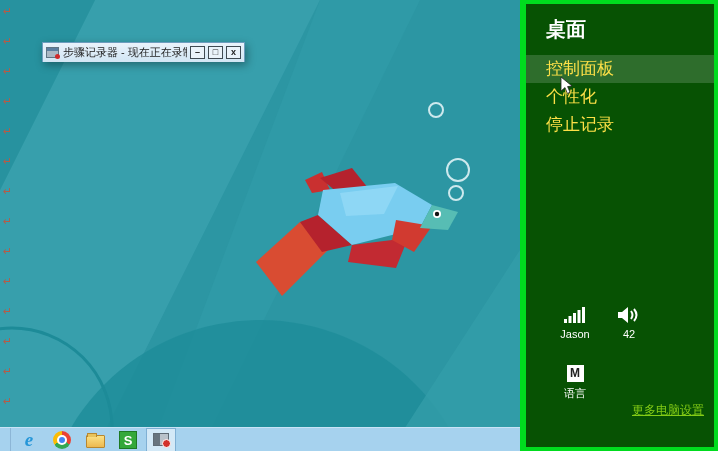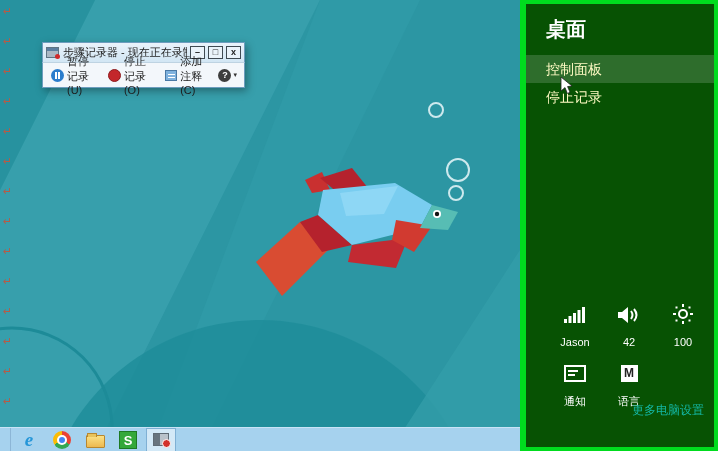--- a/index.html
+++ b/index.html
@@ -60,31 +60,31 @@
   .rec-glyph::before { content:""; position:absolute; left:0; top:0; width:6px; height:11px; background:#68localhost;
                        background:#68747e; }
   .rec-glyph::after { content:""; position:absolute; right:-3px; bottom:-3px; width:7px; height:7px;
                       border-radius:50%; background:#d2312b; border:1px solid #fff; }
 
   
   .settings-panel { position:absolute; left:520px; top:0; width:198px; height:451px; z-index:4;
                     background:#075203; border:4px solid #00dc1e; border-left-width:6px; }
   .panel-title { margin:12px 11px 0 20px; font-size:20px; font-weight:600; color:#ffffff; }
   .panel-items { position:absolute; left:0; top:51px; width:100%; }
-  .panel-item { height:28px; line-height:28px; padding-left:20px; font-size:14px; color:#fef9c3; cursor:pointer; }
+  .panel-item { height:28px; line-height:28px; padding-left:20px; font-size:17px; color:#fde047; cursor:pointer; }
   .panel-item.highlighted { background:#2e6d2c; }
   .tile-row { position:absolute; left:22px; width:162px; display:flex; }
   .tile-row.row1 { top:296px; }
   .tile-row.row2 { top:354px; }
   .tile { width:54px; display:flex; flex-direction:column; align-items:center; cursor:pointer; }
   .tile-icon { height:24px; display:flex; align-items:flex-end; justify-content:center; }
-  .tile-label { margin-top:12px; font-size:11px; color:#ffffff; }
+  .tile-label { margin-top:4px; font-size:11px; color:#ffffff; }
   .ime-box { width:17px; height:17px; background:#ffffff; color:#222; font-weight:bold; font-size:12px;
              text-align:center; line-height:17px; }
-  .more-link { position:absolute; right:10px; top:398px; font-size:12px; color:#14b8a6; cursor:pointer; }
+  .more-link { position:absolute; right:10px; top:398px; font-size:12px; color:#84cc16; cursor:pointer;text-decoration:underline; }
 
   .cursor { position:absolute; left:560px; top:76px; z-index:6; }
 </style>
 </head>
 <body>
 
 <div class="screen">
 
   <svg class="wallpaper" viewBox="0 0 718 451" width="718" height="451">
     <rect x="0" y="0" width="718" height="451" fill="#2c96a3"></rect>
@@ -136,38 +136,20 @@
   <div class="recorder-win">
     <div class="titlebar">
       <span class="app-icon"></span>
       <span class="title-text">步骤记录器 - 现在正在录制</span>
       <span class="win-controls">
         <span class="win-btn">–</span>
         <span class="win-btn">□</span>
         <span class="win-btn">x</span>
       </span>
     </div>
-    <div class="toolbar">
-      <span class="tool-btn">
-        <span class="ic-pause"></span>
-        <span>暂停记录(U)</span>
-      </span>
-      <span class="tool-btn">
-        <span class="ic-stop"></span>
-        <span>停止记录(O)</span>
-      </span>
-      <span class="tool-btn">
-        <span class="ic-comment"></span>
-        <span>添加注释(C)</span>
-      </span>
-      <span class="help-btn">
-        <span class="ic-help">?</span>
-        <span class="help-caret">▾</span>
-      </span>
-    </div>
   </div>
 
   <div class="taskbar">
     <div class="tb-sep"></div>
     <div class="tb-slot">
       <span class="ie-glyph">e</span>
     </div>
     <div class="tb-slot">
       <span class="chrome-glyph"></span>
     </div>
@@ -180,20 +162,21 @@
     <div class="tb-slot tb-active">
       <span class="rec-glyph"></span>
     </div>
   </div>
 
   <div class="settings-panel">
     <div class="panel-title">桌面</div>
 
     <div class="panel-items">
       <div class="panel-item highlighted">控制面板</div>
+      <div class="panel-item">个性化</div>
       <div class="panel-item">停止记录</div>
     </div>
 
     <div class="tile-row row1">
       <div class="tile">
         <span class="tile-icon">
           <svg width="22" height="18" viewBox="0 0 22 18">
             <rect x="0" y="13" width="3" height="4" fill="#fff"></rect>
             <rect x="4.5" y="10" width="3" height="7" fill="#fff"></rect>
             <rect x="9" y="7" width="3" height="10" fill="#fff"></rect>
@@ -206,51 +189,23 @@
       <div class="tile">
         <span class="tile-icon">
           <svg width="22" height="18" viewBox="0 0 22 18">
             <polygon points="0,6 4,6 10,1 10,17 4,12 0,12" fill="#fff"></polygon>
             <path d="M13,5 q3,4 0,8" stroke="#fff" stroke-width="2" fill="none"></path>
             <path d="M16,3 q5,6 0,12" stroke="#fff" stroke-width="2" fill="none"></path>
           </svg>
         </span>
         <span class="tile-label">42</span>
       </div>
-      <div class="tile">
-        <span class="tile-icon">
-          <svg width="20" height="20" viewBox="0 0 20 20">
-            <circle cx="10" cy="10" r="4" fill="none" stroke="#fff" stroke-width="2"></circle>
-            <g fill="#fff">
-              <rect x="9" y="0" width="2" height="3"></rect>
-                <rect x="9" y="17" width="2" height="3"></rect>
-              <rect x="0" y="9" width="3" height="2"></rect>
-                <rect x="17" y="9" width="3" height="2"></rect>
-              <rect x="2.5" y="2.5" width="2" height="2"></rect>
-                <rect x="15.5" y="2.5" width="2" height="2"></rect>
-              <rect x="2.5" y="15.5" width="2" height="2"></rect>
-                <rect x="15.5" y="15.5" width="2" height="2"></rect>
-            </g>
-          </svg>
-        </span>
-        <span class="tile-label">100</span>
-      </div>
     </div>
 
     <div class="tile-row row2">
-      <div class="tile">
-        <span class="tile-icon">
-          <svg width="22" height="17" viewBox="0 0 22 17">
-            <rect x="1" y="1" width="20" height="15" fill="none" stroke="#fff" stroke-width="2"></rect>
-            <rect x="4" y="5" width="10" height="2" fill="#fff"></rect>
-            <rect x="4" y="9" width="7" height="2" fill="#fff"></rect>
-          </svg>
-        </span>
-        <span class="tile-label">通知</span>
-      </div>
       <div class="tile">
         <span class="tile-icon">
           <span class="ime-box">M</span>
         </span>
         <span class="tile-label">语言</span>
       </div>
     </div>
 
     <div class="more-link">更多电脑设置</div>
   </div>

